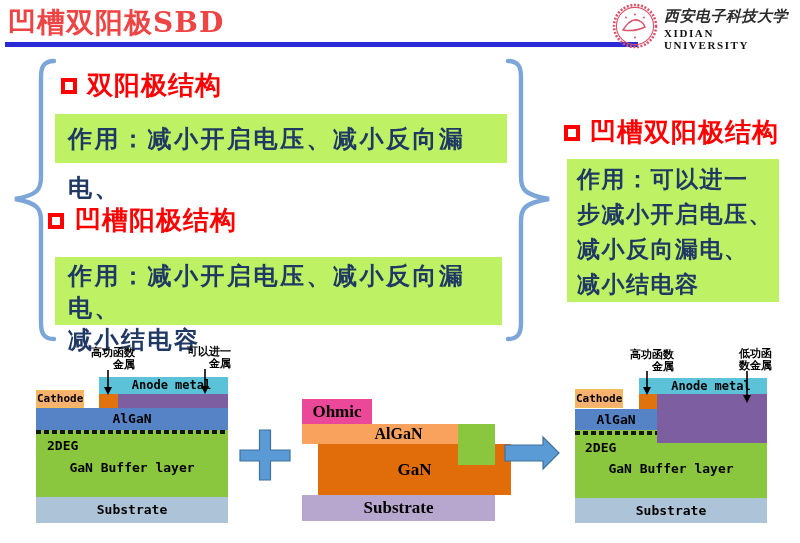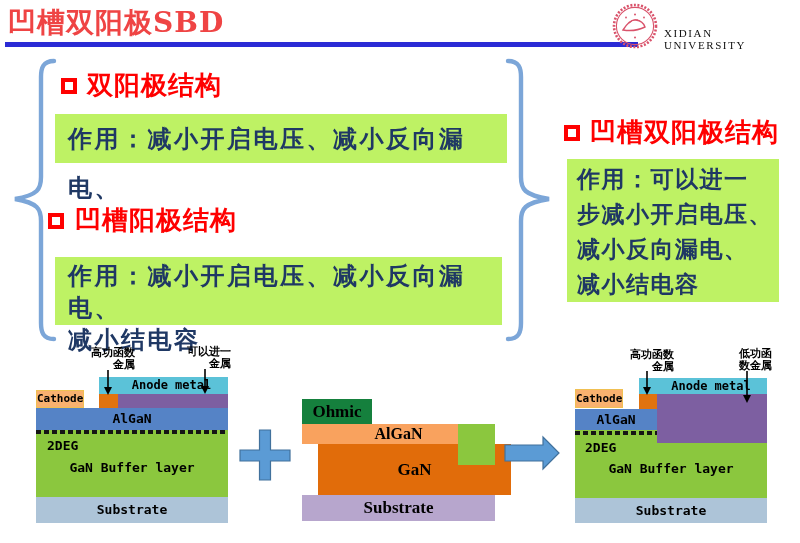--- a/index.html
+++ b/index.html
@@ -7,21 +7,21 @@
          font-family:"Liberation Sans",sans-serif;}
   .abs{position:absolute;}
   .pre{white-space:pre-line;}
   
   .slide-title{left:8px;top:4px;font-family:"DejaVu Serif",serif;font-weight:bold;
                font-size:28px;color:#ef4444;letter-spacing:1px;}
   .title-rule{left:5px;top:42px;width:633px;height:5px;background:#2B2BD5;}
   
   .uni-cn{left:664px;top:7px;width:130px;font-family:"DejaVu Serif",serif;font-style:italic;
           font-weight:bold;font-size:15px;color:#2b2b2b;letter-spacing:0.5px;}
-  .uni-en{left:664px;top:27px;width:130px;font-family:"Liberation Serif",serif;font-weight:normal;
+  .uni-en{left:664px;top:27px;width:130px;font-family:"Liberation Serif",serif;font-weight:bold;
           font-size:11px;color:#111;letter-spacing:1.6px;}
   
   .bullet{width:8px;height:8px;border:4px solid #FF0000;background:#fff;}
   .red-head{color:#FF0000;font-weight:800;font-size:26px;letter-spacing:1px;
             font-family:"Liberation Sans",sans-serif;}
   
   .blue-box{background:#bef264;color:#1F3864;font-weight:600;
             font-family:"Liberation Sans",sans-serif;}
   .box1{left:55px;top:114px;width:452px;height:49px;font-size:24px;letter-spacing:2.5px;
         line-height:49px;padding-left:13px;box-sizing:border-box;}
@@ -48,20 +48,21 @@
   <svg class="abs" style="left:612px;top:3px" width="46" height="46" viewBox="0 0 46 46">
     <circle cx="23" cy="23" r="21" fill="none" stroke="#D9536B" stroke-width="2.6" stroke-dasharray="2 1.6"></circle>
     <circle cx="23" cy="23" r="18.6" fill="none" stroke="#D9536B" stroke-width="1.1"></circle>
     <path d="M11,27 q7,-11 13,-10 q7,1 9,7 q-10,5 -22,3 z" fill="none" stroke="#D9536B" stroke-width="1.4"></path>
     <path d="M17,20 q4,-4 9,-3" fill="none" stroke="#D9536B" stroke-width="1.1"></path>
     <circle cx="23" cy="11.5" r="1" fill="#D9536B"></circle>
     <circle cx="14" cy="14.5" r="0.9" fill="#D9536B"></circle>
     <circle cx="32" cy="14.5" r="0.9" fill="#D9536B"></circle>
     <circle cx="23" cy="34.5" r="1" fill="#D9536B"></circle>
   </svg>
+  <div class="abs uni-cn">西安电子科技大学</div>
   <div class="abs uni-en">XIDIAN UNIVERSITY</div>
 
   <svg class="abs" style="left:6px;top:58px" width="52" height="284" viewBox="0 0 52 284">
     <path d="M48,3 C37,3 35,10 35,19 L35,119 C35,131 32,137 9,141 C32,145 35,151 35,163 L35,265 C35,274 37,281 48,281" fill="none" stroke="#7CA6D8" stroke-width="4.4" stroke-linecap="round"></path>
   </svg>
   <svg class="abs" style="left:502px;top:58px" width="54" height="284" viewBox="0 0 54 284">
     <path d="M6,3 C17,3 19,10 19,19 L19,119 C19,131 22,137 47,141 C22,145 19,151 19,163 L19,265 C19,274 17,281 6,281" fill="none" stroke="#7CA6D8" stroke-width="4.4" stroke-linecap="round"></path>
   </svg>
 
   <div class="abs bullet" style="left:61px;top:78px"></div>
@@ -103,21 +104,21 @@
   </svg>
   <svg class="abs" style="left:199px;top:369px" width="12" height="26">
     <line x1="6" y1="0" x2="6" y2="18" stroke="#000" stroke-width="1.6"></line>
     <polygon points="2,17 10,17 6,25" fill="#000"></polygon>
   </svg>
 
   <svg class="abs" style="left:233px;top:424px" width="64" height="64" viewBox="0 0 64 64">
     <path d="M26.5,6 h11 v20 h19.5 v11 h-19.5 v19 h-11 v-19 H7 v-11 h19.5 z" fill="#5B9BD5" stroke="#41719C" stroke-width="1.2"></path>
   </svg>
 
-  <div class="abs layer serifb" style="left:302px;top:399px;width:70px;height:25px;background:#15803d;font-size:17px;line-height:25px">Ohmic</div>
+  <div class="abs layer serifb" style="left:302px;top:399px;width:70px;height:25px;background:#ec4899;font-size:17px;line-height:25px">Ohmic</div>
   <div class="abs layer serifb" style="left:302px;top:424px;width:193px;height:20px;background:#F9A25E;font-size:16px;line-height:20px">AlGaN</div>
   <div class="abs layer serifb" style="left:318px;top:444px;width:193px;height:51px;background:#E16C0A;font-size:17px;line-height:51px">GaN</div>
   <div class="abs layer serifb" style="left:302px;top:495px;width:193px;height:26px;background:#B7A6CD;font-size:17px;line-height:26px">Substrate</div>
   <div class="abs" style="left:458px;top:424px;width:37px;height:41px;background:#8BC73E"></div>
 
   <svg class="abs" style="left:502px;top:433px" width="60" height="40" viewBox="0 0 60 40">
     <polygon points="3,12 41,12 41,4 57,20 41,36 41,28 3,28" fill="#5B9BD5" stroke="#41719C" stroke-width="1.2"></polygon>
   </svg>
 
   <div class="abs minilabel pre" style="left:622px;top:349px;width:52px">高功函数

